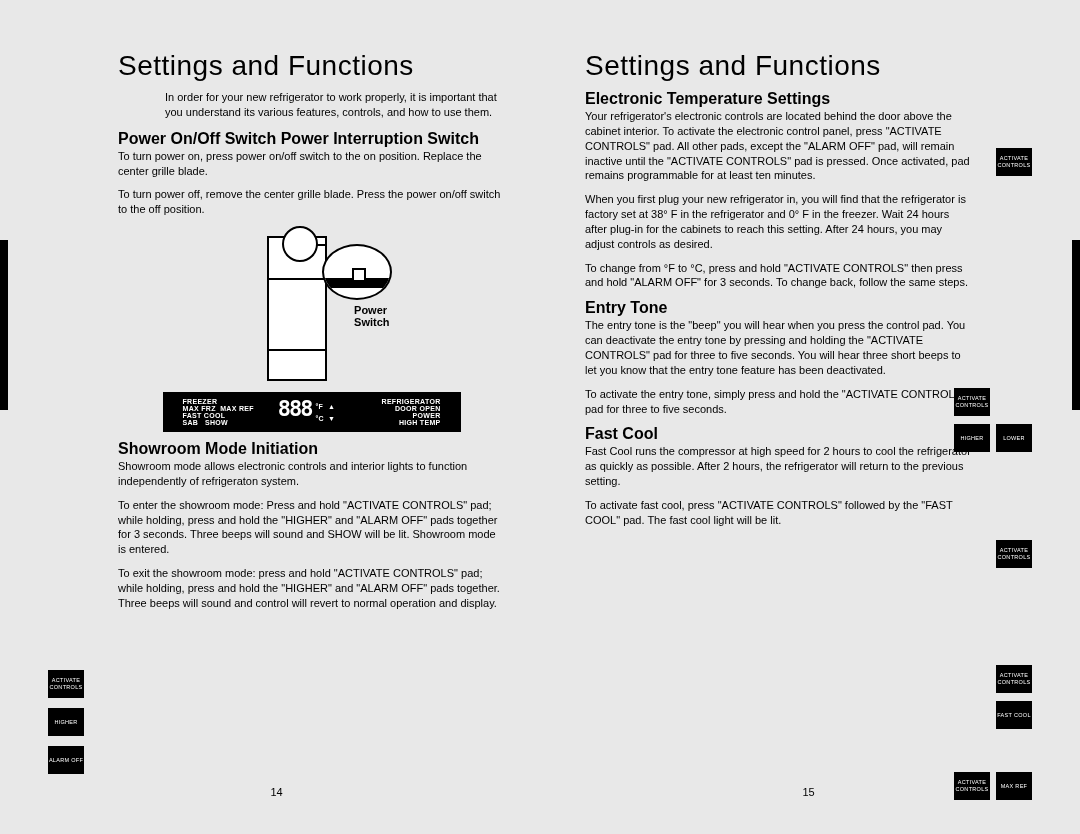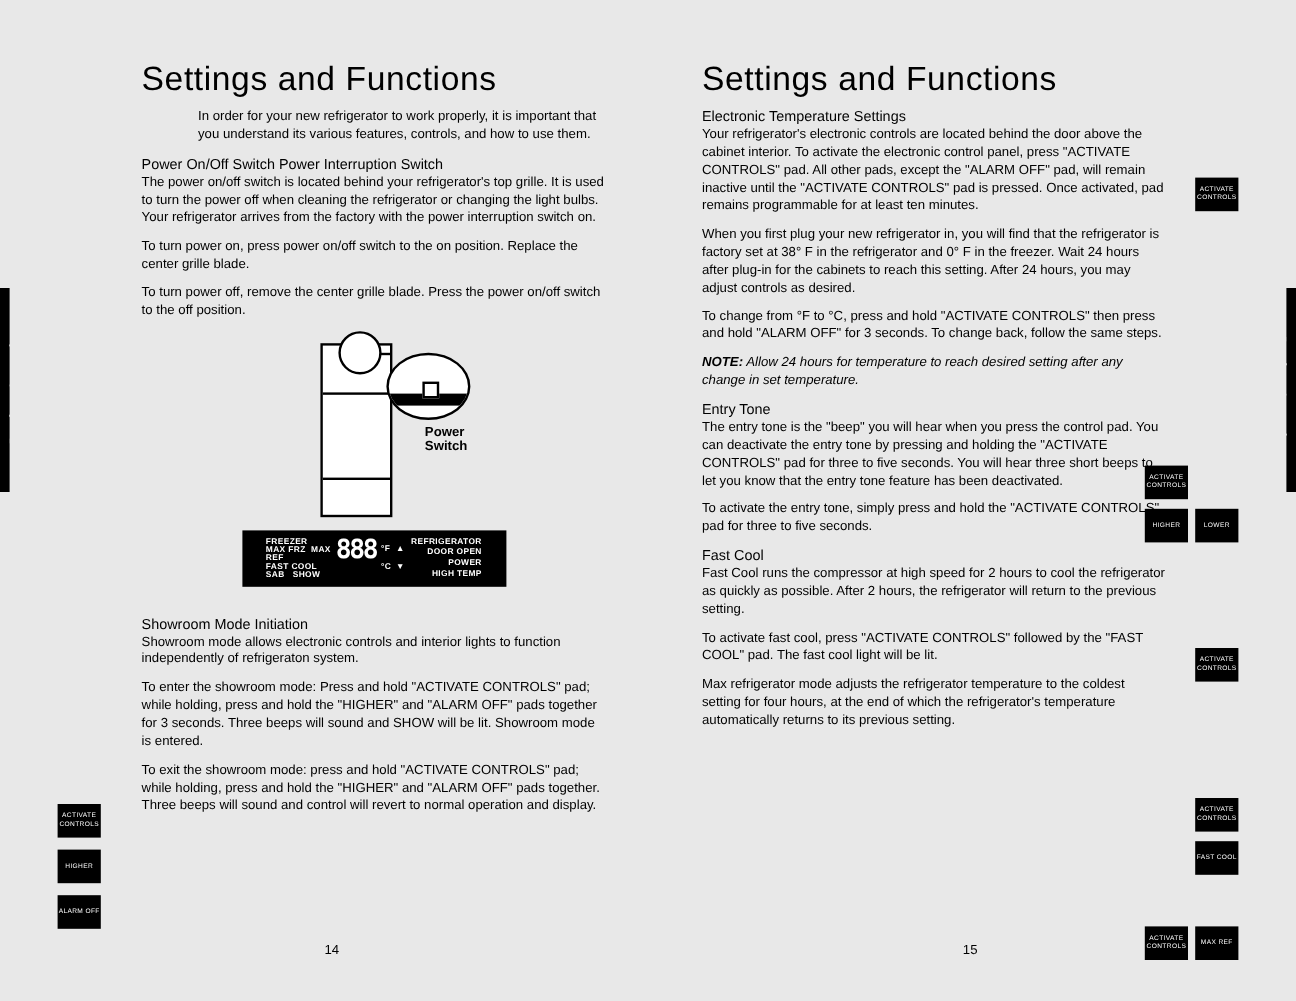--- a/index.html
+++ b/index.html
@@ -33,22 +33,22 @@
     font-weight: 300;
     margin-bottom: 8px;
     letter-spacing: 0.5px;
   }
   .intro {
     line-height: 1.35;
     margin-bottom: 10px;
     margin-left: 47px;
   }
   h2 {
-    font-size: 12px;
-    font-weight: 400;
+    font-size: 16px;
+    font-weight: 700;
     margin-top: 8px;
     margin-bottom: 1px;
   }
   p {
     line-height: 1.35;
     margin-bottom: 9px;
   }
   .note {
     font-style: italic;
   }
@@ -146,22 +146,22 @@
     position: absolute;
     right: 2px; top: 78px;
     font-size: 11px;
     font-weight: 700;
     line-height: 1.1;
   }
   .panel-black {
     background: #000;
     color: #fff;
     padding: 6px 20px;
-    margin: 4px auto 24px;
-    width: 220px;
+    margin: 4px auto 8px;
+    width: 298px;
     font-size: 7px;
     font-weight: 700;
     letter-spacing: 0.3px;
     display: flex;
     align-items: stretch;
   }
   .panel-col { display: flex; flex-direction: column; justify-content: space-around; }
   .panel-left { flex: 0.9; }
   .panel-right { flex: 1; text-align: right; align-items: flex-end; }
   .seg {
@@ -210,21 +210,20 @@
 <div class="side-tab left">Product Controls</div>
 <div class="side-tab right">Product Controls</div>
 
 <div class="spread">
 
   <div class="page">
     <h1>Settings and Functions</h1>
     <p class="intro">In order for your new refrigerator to work properly, it is important that you understand its various features, controls, and how to use them.</p>
 
     <h2>Power On/Off Switch Power Interruption Switch</h2>
-    <p>The power on/off switch is located behind your refrigerator's top grille. It is used to turn the power off when cleaning the refrigerator or changing the light bulbs. Your refrigerator arrives from the factory with the power interruption switch on.</p>
     <p>To turn power on, press power on/off switch to the on position. Replace the center grille blade.</p>
     <p>To turn power off, remove the center grille blade. Press the power on/off switch to the off position.</p>
 
     <div class="fridge-diagram">
       <div class="fridge-body"></div>
       <div class="mag-circle"></div>
       <div class="mag-line"></div>
       <div class="mag-inset"></div>
       <div class="ps-label">
         <span>Power</span><br>
@@ -271,31 +270,29 @@
     </div>
   </div>
 
   <div class="page right">
     <h1>Settings and Functions</h1>
 
     <h2>Electronic Temperature Settings</h2>
     <p>Your refrigerator's electronic controls are located behind the door above the cabinet interior. To activate the electronic control panel, press "ACTIVATE CONTROLS" pad. All other pads, except the "ALARM OFF" pad, will remain inactive until the "ACTIVATE CONTROLS" pad is pressed. Once activated, pad remains programmable for at least ten minutes.</p>
     <p>When you first plug your new refrigerator in, you will find that the refrigerator is factory set at 38° F in the refrigerator and 0° F in the freezer. Wait 24 hours after plug-in for the cabinets to reach this setting. After 24 hours, you may adjust controls as desired.</p>
     <p>To change from °F to °C, press and hold "ACTIVATE CONTROLS" then press and hold "ALARM OFF" for 3 seconds. To change back, follow the same steps.</p>
-    <p class="note"><strong>NOTE:</strong><span> Allow 24 hours for temperature to reach desired setting after any change in set temperature.</span></p>
 
     <h2>Entry Tone</h2>
     <p>The entry tone is the "beep" you will hear when you press the control pad. You can deactivate the entry tone by pressing and holding the "ACTIVATE CONTROLS" pad for three to five seconds. You will hear three short beeps to let you know that the entry tone feature has been deactivated.</p>
     <p>To activate the entry tone, simply press and hold the "ACTIVATE CONTROLS" pad for three to five seconds.</p>
 
     <h2>Fast Cool</h2>
     <p>Fast Cool runs the compressor at high speed for 2 hours to cool the refrigerator as quickly as possible. After 2 hours, the refrigerator will return to the previous setting.</p>
     <p>To activate fast cool, press "ACTIVATE CONTROLS" followed by the "FAST COOL" pad. The fast cool light will be lit.</p>
 
-    <p>Max refrigerator mode adjusts the refrigerator temperature to the coldest setting for four hours, at the end of which the refrigerator's temperature automatically returns to its previous setting.</p>
 
     <div class="page-num">15</div>
 
     <div class="rgroup" id="rg1">
       <div class="btn-black">ACTIVATE CONTROLS</div>
     </div>
     <div class="rgroup" id="rg2">
       <div class="btn-black">ACTIVATE CONTROLS</div>
       <div class="row">
         <div class="btn-black">HIGHER</div>

